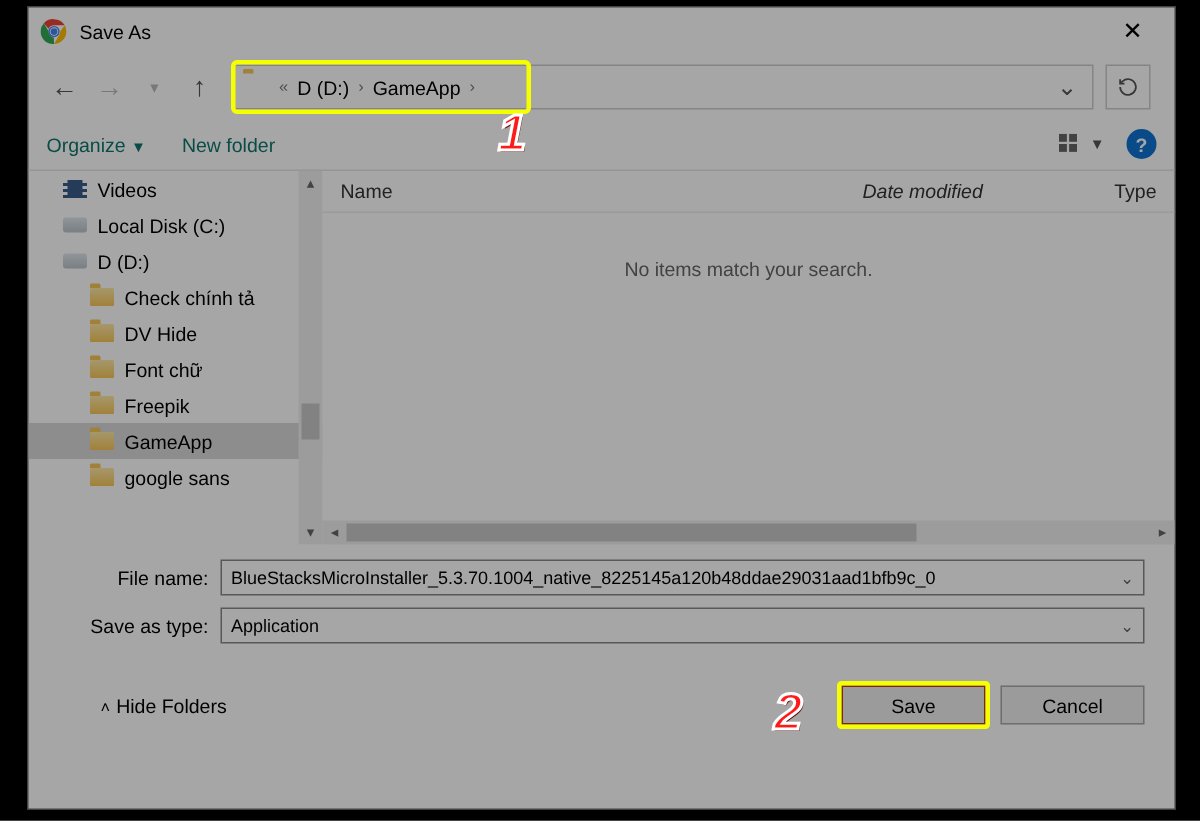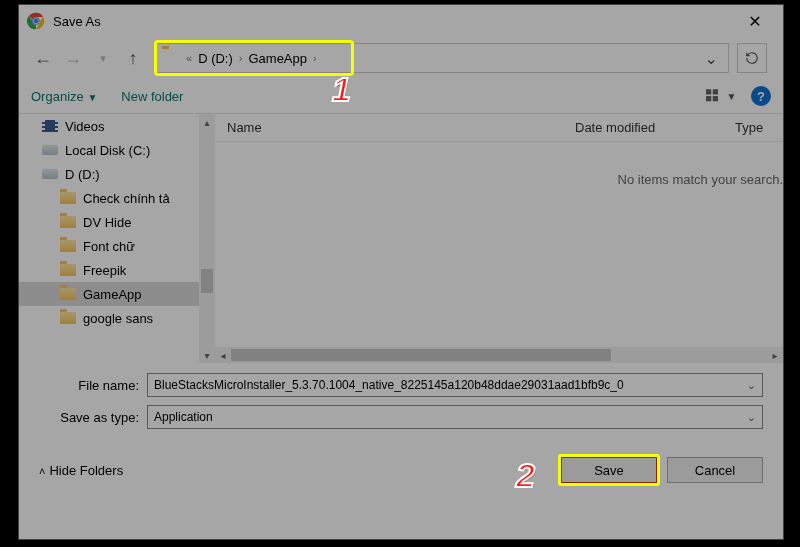--- a/index.html
+++ b/index.html
@@ -63,35 +63,35 @@
 .folder-ic::before { content:""; position:absolute; top:-3px; left:0; width:7px; height:3px; background:#f7c656; border-radius:1px 1px 0 0; }
 .disk-ic { width: 16px; height: 10px; background: linear-gradient(#dfe6ec,#b9c3cc); border-radius: 2px; }
 .video-ic { width: 16px; height: 12px; background: #3a5b8a; position: relative; }
 .video-ic::before, .video-ic::after { content:""; position:absolute; top:0; bottom:0; width:3px; background: repeating-linear-gradient(#fff 0 2px, #3a5b8a 2px 4px); }
 .video-ic::before { left:0; } .video-ic::after { right:0; }
 
 .filelist { flex: 1; position: relative; }
 .colhead { display: flex; height: 28px; align-items: center; font-size: 13px; color: #333; border-bottom: 1px solid #eee; }
 .colhead .col { padding: 0 12px; }
 .colhead .col.name { flex: 1; min-width: 200px; }
-.colhead .col.date { width: 160px; }
-.colhead .col.type { width: 60px; }
-.empty { text-align: right; color: #666; font-size: 13px; margin-top: 30px; }
+.colhead .col.date { width: 160px; font-style: italic; }
+.colhead .col.type { width: 60px; text-align: right; }
+.empty { text-align: center; color: #666; font-size: 13px; margin-top: 30px; }
 .hscroll { position: absolute; bottom: 0; left: 0; right: 0; height: 16px; background: #f0f0f0; display: flex; }
 .hscroll .lt, .hscroll .rt { width: 16px; display: flex; align-items: center; justify-content: center; font-size: 10px; color: #666; }
 .hscroll .track { flex: 1; position: relative; }
 .hscroll .thumb { position: absolute; left: 0; top: 2px; bottom: 2px; width: 380px; background: #c8c8c8; }
 
 .fields { padding: 10px 20px 4px 20px; }
 .frow { display: flex; align-items: center; margin-bottom: 8px; }
 .frow label { width: 100px; text-align: right; font-size: 13px; margin-right: 8px; }
 .frow .control { flex: 1; height: 24px; border: 1px solid #888; background: #fff; display: flex; align-items: center; padding: 0 6px; font-size: 12px; position: relative; }
 .frow .control .dd { margin-left: auto; color: #666; font-size: 11px; }
 
-.footer { display: flex; align-items: center; padding: 16px 20px 0 20px; }
+.footer { display: flex; align-items: center; padding: 16px 20px 0 20px; margin-left: 28px; }
 .footer .hide { font-size: 13px; }
 .footer .hide .caret { margin-right: 4px; font-size: 11px; }
 .footer .gap { flex: 1; }
 .btn { width: 96px; height: 26px; border: 1px solid #aaa; background: #efefef; font-size: 13px; display: flex; align-items: center; justify-content: center; margin-left: 10px; }
 .btn.primary { border: 1px solid #c2410c; position: relative; }
 .btn-highlight { position: absolute; inset: -4px; border: 3px solid #f6ff00; border-radius: 3px; z-index: 150; pointer-events: none; }
 
 .callout {
   position: absolute; z-index: 200; font-size: 34px; font-weight: 900; font-style: italic;
   color: #ff1a1a; -webkit-text-stroke: 2px #fff; text-stroke: 2px #fff;

